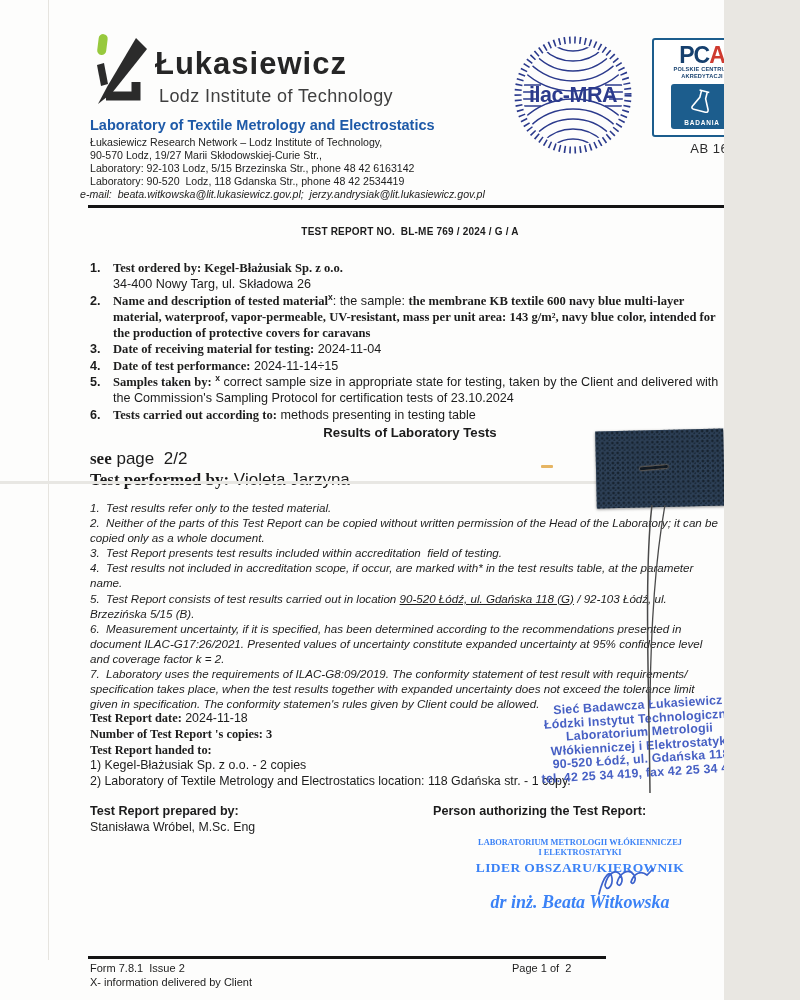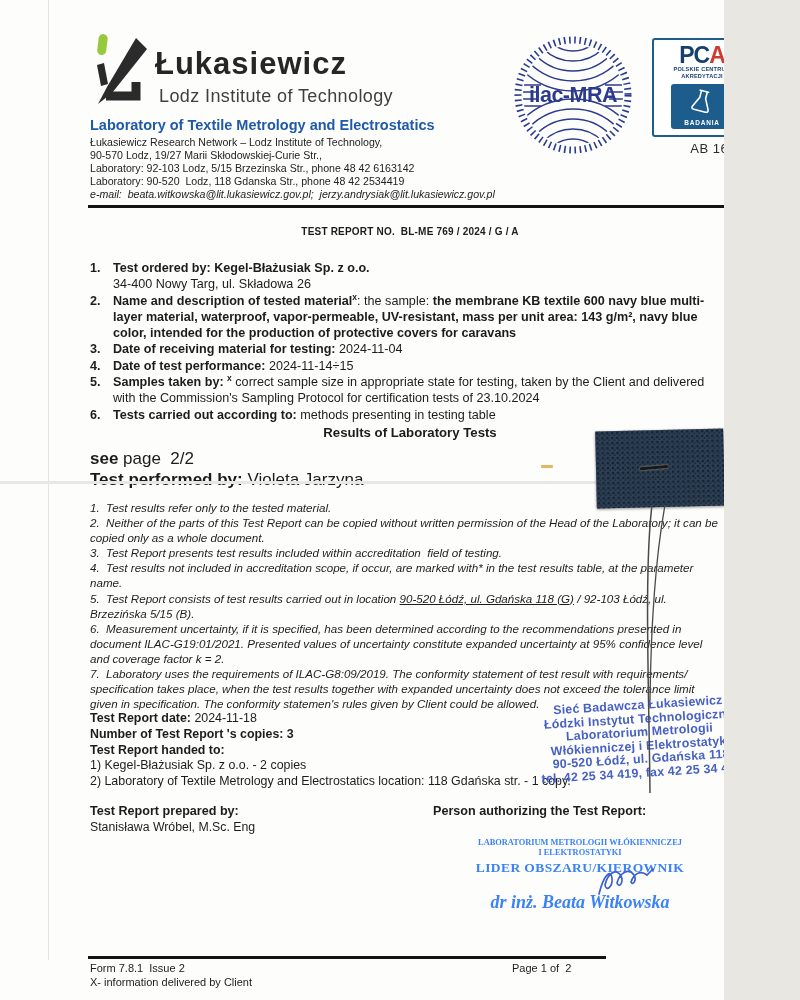--- a/index.html
+++ b/index.html
@@ -1,19 +1,19 @@
 <!DOCTYPE html>
 <html><head>
 <meta charset="utf-8">
 <style>
   html,body{margin:0;padding:0;background:#e9e7e2;}
   .page{position:relative;width:724px;height:1000px;background:#fdfdfc;overflow:hidden;
         font-family:"Liberation Sans",sans-serif;color:#1c1c1c;}
   .abs{position:absolute;}
-  .b{font-weight:700;}
+  .b{font-weight:700;font-family:Liberation Serif, serif;}
   .pre{white-space:pre-wrap;}
   sup{font-size:8.5px;line-height:0;font-weight:700;}
   .brand{font-size:31px;font-weight:700;color:#262626;letter-spacing:1px;}
   .institute{font-size:18px;color:#3f3f3f;letter-spacing:.4px;}
   .labtitle{font-size:14.5px;font-weight:700;color:#1e5aa8;}
   .addr{font-size:10.6px;line-height:13px;color:#222;}
   .email{font-size:10.6px;font-style:italic;color:#222;}
   .rule{background:#141414;}
   .title{font-size:10px;font-weight:700;text-align:center;letter-spacing:.2px;}
   .items{font-size:12.6px;line-height:16.3px;width:634px;}
@@ -65,21 +65,21 @@
       <path d="M16,64 H46 V50" stroke="#2b2b2b" stroke-width="9" fill="none"></path>
     </svg>
   </span>
   <div class="abs brand" style="left:155px;top:46px;">Łukasiewicz</div>
   <div class="abs institute" style="left:159px;top:86px;">Lodz Institute of Technology</div>
   <div class="abs labtitle" style="left:90px;top:117px;">Laboratory of Textile Metrology and Electrostatics</div>
   <div class="abs addr pre" style="left:90px;top:136px;">Łukasiewicz Research Network – Lodz Institute of Technology,</div>
   <div class="abs addr pre" style="left:90px;top:149px;">90-570 Lodz, 19/27 Marii Skłodowskiej-Curie Str.,</div>
   <div class="abs addr pre" style="left:90px;top:162px;">Laboratory: 92-103 Lodz, 5/15 Brzezinska Str., phone 48 42 6163142</div>
   <div class="abs addr pre" style="left:90px;top:175px;">Laboratory: 90-520  Lodz, 118 Gdanska Str., phone 48 42 2534419</div>
-  <div class="abs email pre" style="left:90px;top:188px;">e-mail:  beata.witkowska@lit.lukasiewicz.gov.pl;  jerzy.andrysiak@lit.lukasiewicz.gov.pl</div>
+  <div class="abs email pre" style="left:80px;top:188px;">e-mail:  beata.witkowska@lit.lukasiewicz.gov.pl;  jerzy.andrysiak@lit.lukasiewicz.gov.pl</div>
 
   <span class="abs" style="left:513px;top:35px;">
     <svg width="120" height="120" viewBox="0 0 120 120">
       <defs>
           <clipPath id="sealclip">
             <circle cx="60" cy="60" r="50"></circle>
           </clipPath>
         </defs>
       <circle cx="60" cy="60" r="55" fill="none" stroke="#2b3a8c" stroke-width="7" stroke-dasharray="1.6 3.6"></circle>
       <g clip-path="url(#sealclip)" stroke="#2b3a8c" stroke-width="1.5" fill="none">
@@ -171,21 +171,21 @@
   <div class="abs fabric" style="left:596px;top:430px;width:128px;height:77px;transform:rotate(-1.3deg);z-index:4;">
     <span class="staple"></span>
   </div>
 
   <div class="abs notes" style="left:90px;top:500px;">
     <div class="pre">1.  Test results refer only to the tested material.</div>
     <div class="pre">2.  Neither of the parts of this Test Report can be copied without written permission of the Head of the Laboratory; it can be copied only as a whole document.</div>
     <div class="pre">3.  Test Report presents test results included within accreditation  field of testing.</div>
     <div class="pre">4.  Test results not included in accreditation scope, if occur, are marked with* in the test results table, at the parameter name.</div>
     <div><span class="pre">5.  Test Report consists of test results carried out in location </span><span class="u pre">90-520 Łódź, ul. Gdańska 118 (G)</span><span class="pre"> / 92-103 Łódź, ul. Brzezińska 5/15 (B).</span></div>
-    <div class="pre">6.  Measurement uncertainty, if it is specified, has been determined according to the recommendations presented in document ILAC-G19:01/2021. Presented values of uncertainty constitute expanded uncertainty at 95% confidence level  and coverage factor k = 2.</div>
+    <div class="pre">6.  Measurement uncertainty, if it is specified, has been determined according to the recommendations presented in document ILAC-G17:26/2021. Presented values of uncertainty constitute expanded uncertainty at 95% confidence level  and coverage factor k = 2.</div>
     <div class="pre">7.  Laboratory uses the requirements of ILAC-G8:09/2019. The conformity statement of test result with requirements/ specification takes place, when the test results together with expanded uncertainty does not exceed the tolerance limit given in specification. The conformity statemen's rules given by Client could be allowed.</div>
   </div>
 
   <div class="abs rinfo" style="left:90px;top:711px;">
     <div><span class="b">Test Report date:</span><span class="pre"> 2024-11-18</span></div>
     <div class="b pre">Number of Test Report 's copies: 3</div>
     <div class="b pre">Test Report handed to:</div>
     <div class="pre">1) Kegel-Błażusiak Sp. z o.o. - 2 copies</div>
     <div class="pre">2) Laboratory of Textile Metrology and Electrostatics location: 118 Gdańska str. - 1 copy.</div>
   </div>

